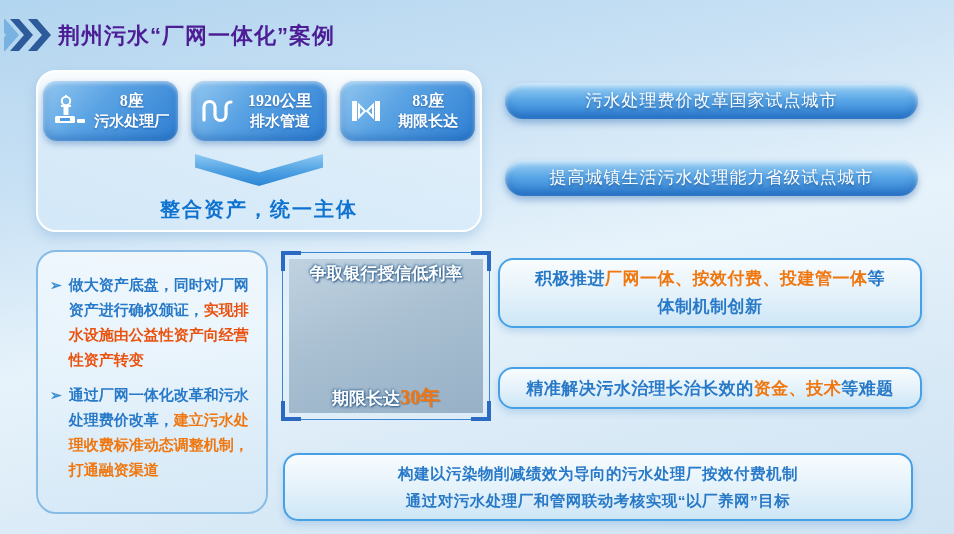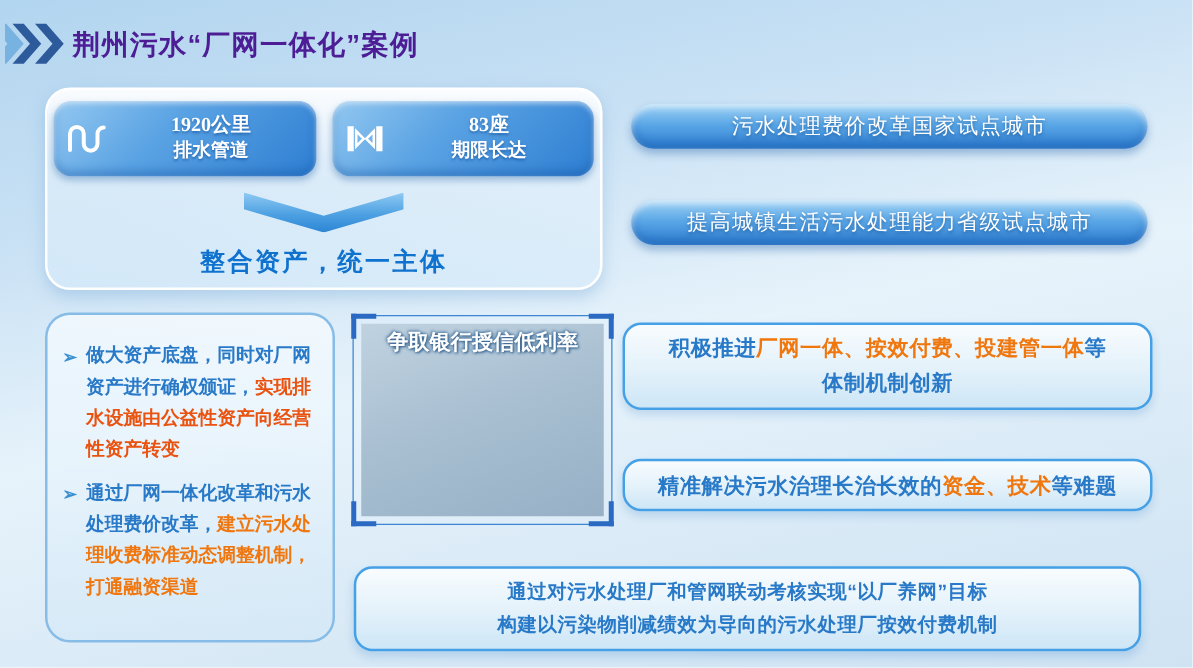--- a/index.html
+++ b/index.html
@@ -113,20 +113,35 @@
 <svg class="abs title-icon" viewBox="0 0 48 38">
   <polygon points="-12,3 1,3 15,19 1,35 -12,35 2,19" fill="#78b2e0"></polygon>
   <polygon points="6,3 15,3 29,19 15,35 6,35 20,19" fill="#2d5a9b"></polygon>
   <polygon points="24,3 33,3 47,19 33,35 24,35 38,19" fill="#2d5a9b"></polygon>
 </svg>
 <div class="abs page-title">荆州污水“厂网一体化”案例</div>
 
 <div class="abs assets-panel">
   <div class="chips">
 
+    <div class="chip">
+      <svg class="chip-icon" viewBox="0 0 36 36" fill="none" stroke="#ffffff" stroke-width="2">
+        <circle cx="15" cy="8" r="4.2"></circle>
+        <line x1="15" y1="2" x2="15" y2="4"></line>
+        <line x1="10" y1="13" x2="20" y2="13"></line>
+        <rect x="12.5" y="13" width="5" height="9" fill="#ffffff" stroke="none"></rect>
+        <rect x="4" y="23" width="20" height="7" rx="1.5" fill="#ffffff" stroke="none"></rect>
+        <rect x="9" y="25" width="10" height="3" fill="#4d9ce0" stroke="none"></rect>
+        <rect x="26" y="26" width="8" height="4" rx="1" fill="#ffffff" stroke="none"></rect>
+      </svg>
+      <div class="chip-text">
+        <div class="chip-value">8座</div>
+        <div class="chip-label">污水处理厂</div>
+      </div>
+    </div>
 
     <div class="chip">
       <svg class="chip-icon" viewBox="0 0 36 36" fill="none" stroke="#ffffff" stroke-width="3.2" stroke-linecap="round">
         <path d="M5 27 V14 a5.5 5.5 0 0 1 11 0 v8 a5.5 5.5 0 0 0 11 0 v-8 a5 5 0 0 1 5 -5"></path>
       </svg>
       <div class="chip-text">
         <div class="chip-value">1920公里</div>
         <div class="chip-label">排水管道</div>
       </div>
     </div>
@@ -163,28 +178,29 @@
   </div>
 </div>
 
 <div class="abs finance-box">
   <div class="corner corner-tl"></div>
   <div class="corner corner-tr"></div>
   <div class="corner corner-bl"></div>
   <div class="corner corner-br"></div>
   <div class="finance-inner">
     <div class="finance-line"><span class="seg-white">争取银行授信低利率</span></div>
+    <div class="finance-line"><span class="seg-white">期限长达</span><span class="seg-orange">30年</span></div>
   </div>
 </div>
 
 <div class="abs info-box mechanism-box">
   <div class="info-line"><span class="seg-blue">积极推进</span><span class="seg-orange">厂网一体、按效付费、投建管一体</span><span class="seg-blue">等</span></div>
   <div class="info-line"><span class="seg-blue">体制机制创新</span></div>
 </div>
 
 <div class="abs info-box solution-box">
   <div class="info-line"><span class="seg-blue">精准解决污水治理长治长效的</span><span class="seg-orange">资金、技术</span><span class="seg-blue">等难题</span></div>
 </div>
 
 <div class="abs info-box outcome-box">
+  <div class="info-line"><span class="seg-blue">构建以污染物削减绩效为导向的污水处理厂按效付费机制</span></div>
   <div class="info-line"><span class="seg-blue">通过对污水处理厂和管网联动考核实现“以厂养网”目标</span></div>
-  <div class="info-line"><span class="seg-blue">构建以污染物削减绩效为导向的污水处理厂按效付费机制</span></div>
 </div>
 
 </body></html>

